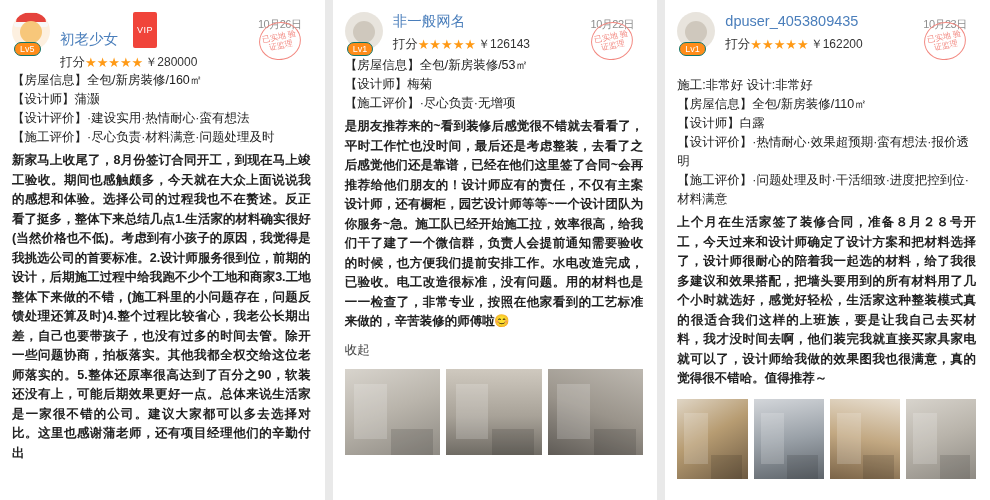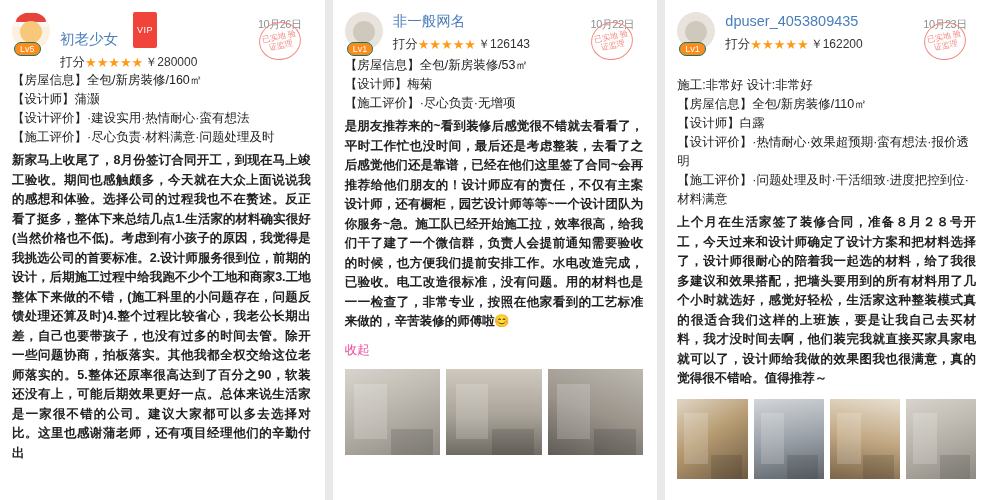--- a/index.html
+++ b/index.html
@@ -164,21 +164,21 @@
     font-size: 12.5px;
     line-height: 19.5px;
     color: #222;
     text-align: justify;
     word-break: break-all;
     font-weight: bold;
   }
   .collapse {
     margin-top: 10px;
     font-size: 12.5px;
-    color: #ec4899;
+    color: #404040;
     cursor: pointer;
   }
   .thumbs {
     display: flex;
     gap: 6px;
     margin-top: 10px;
   }
   .thumb {
     flex: 1 1 0;
     height: 86px;

